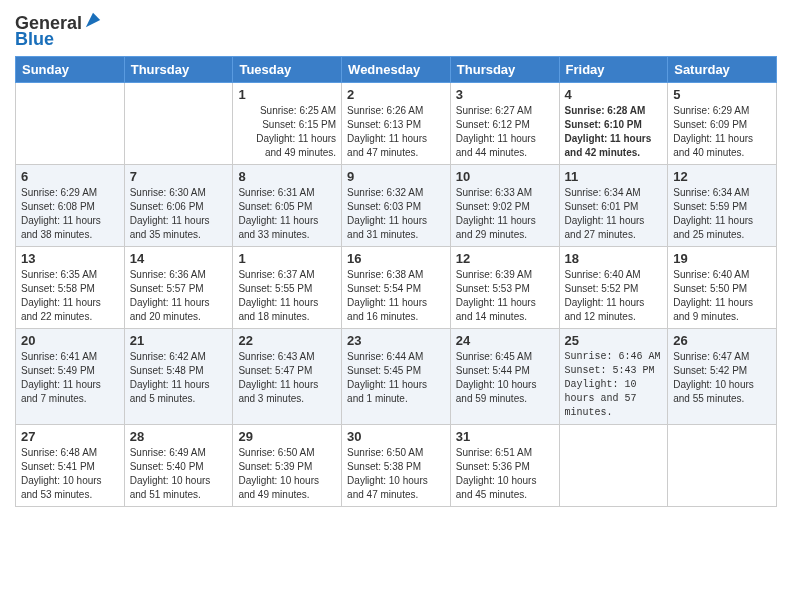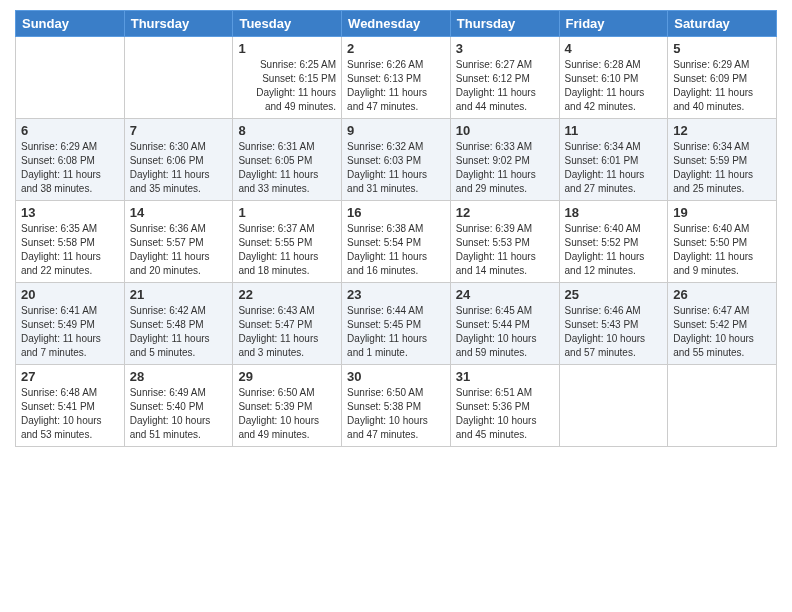--- a/index.html
+++ b/index.html
@@ -98,20 +98,39 @@
       color: #333;
     }
     .empty-cell {
       background: #fff !important;
     }
   </style>
 </head>
 <body>
 
 <div class="page">
+  <div class="header">
+    <div class="logo">
+      <div>
+        <div style="display:flex;align-items:center;">
+          <span class="logo-text logo-general">General</span>
+          <svg class="logo-icon" viewBox="0 0 20 20" xmlns="http://www.w3.org/2000/svg">
+            <polygon points="2,18 10,2 18,10" fill="#1a6fba"></polygon>
+          </svg>
+        </div>
+        <div style="display:flex;align-items:center;margin-top:-4px;">
+          <span class="logo-text logo-blue">Blue</span>
+        </div>
+      </div>
+    </div>
+    <div class="title-block">
+      <div class="month-title"></div>
+      <div class="subtitle"></div>
+    </div>
+  </div>
 
   <table class="calendar">
     <thead>
       <tr id="weekday-header-row">
           <th>Sunday</th>
           <th>Thursday</th>
           <th>Tuesday</th>
           <th>Wednesday</th>
           <th>Thursday</th>
           <th>Friday</th>
@@ -135,21 +154,21 @@
 Daylight: 11 hours and 47 minutes.</div>
           </td>
           <td>
             <span class="day-number">3</span>
             <div class="day-info" style="white-space: pre-line;">Sunrise: 6:27 AM
 Sunset: 6:12 PM
 Daylight: 11 hours and 44 minutes.</div>
           </td>
           <td>
             <span class="day-number">4</span>
-            <div class="day-info" style="white-space: pre-line;">Sunrise: 6:28 AM
+            <div class="day-info" style="white-space: pre-line; font-weight: bold;">Sunrise: 6:28 AM
 Sunset: 6:10 PM
 Daylight: 11 hours and 42 minutes.</div>
           </td>
           <td>
             <span class="day-number">5</span>
             <div class="day-info" style="white-space: pre-line;">Sunrise: 6:29 AM
 Sunset: 6:09 PM
 Daylight: 11 hours and 40 minutes.</div>
           </td>
         </tr>
@@ -267,21 +286,21 @@
 Daylight: 11 hours and 1 minute.</div>
           </td>
           <td>
             <span class="day-number">24</span>
             <div class="day-info" style="white-space: pre-line;">Sunrise: 6:45 AM
 Sunset: 5:44 PM
 Daylight: 10 hours and 59 minutes.</div>
           </td>
           <td>
             <span class="day-number">25</span>
-            <div class="day-info" style="white-space: pre-line;">Sunrise: 6:46 AM
+            <div class="day-info" style="white-space: pre-line; font-family: Liberation Mono, monospace;">Sunrise: 6:46 AM
 Sunset: 5:43 PM
 Daylight: 10 hours and 57 minutes.</div>
           </td>
           <td>
             <span class="day-number">26</span>
             <div class="day-info" style="white-space: pre-line;">Sunrise: 6:47 AM
 Sunset: 5:42 PM
 Daylight: 10 hours and 55 minutes.</div>
           </td>
         </tr>

